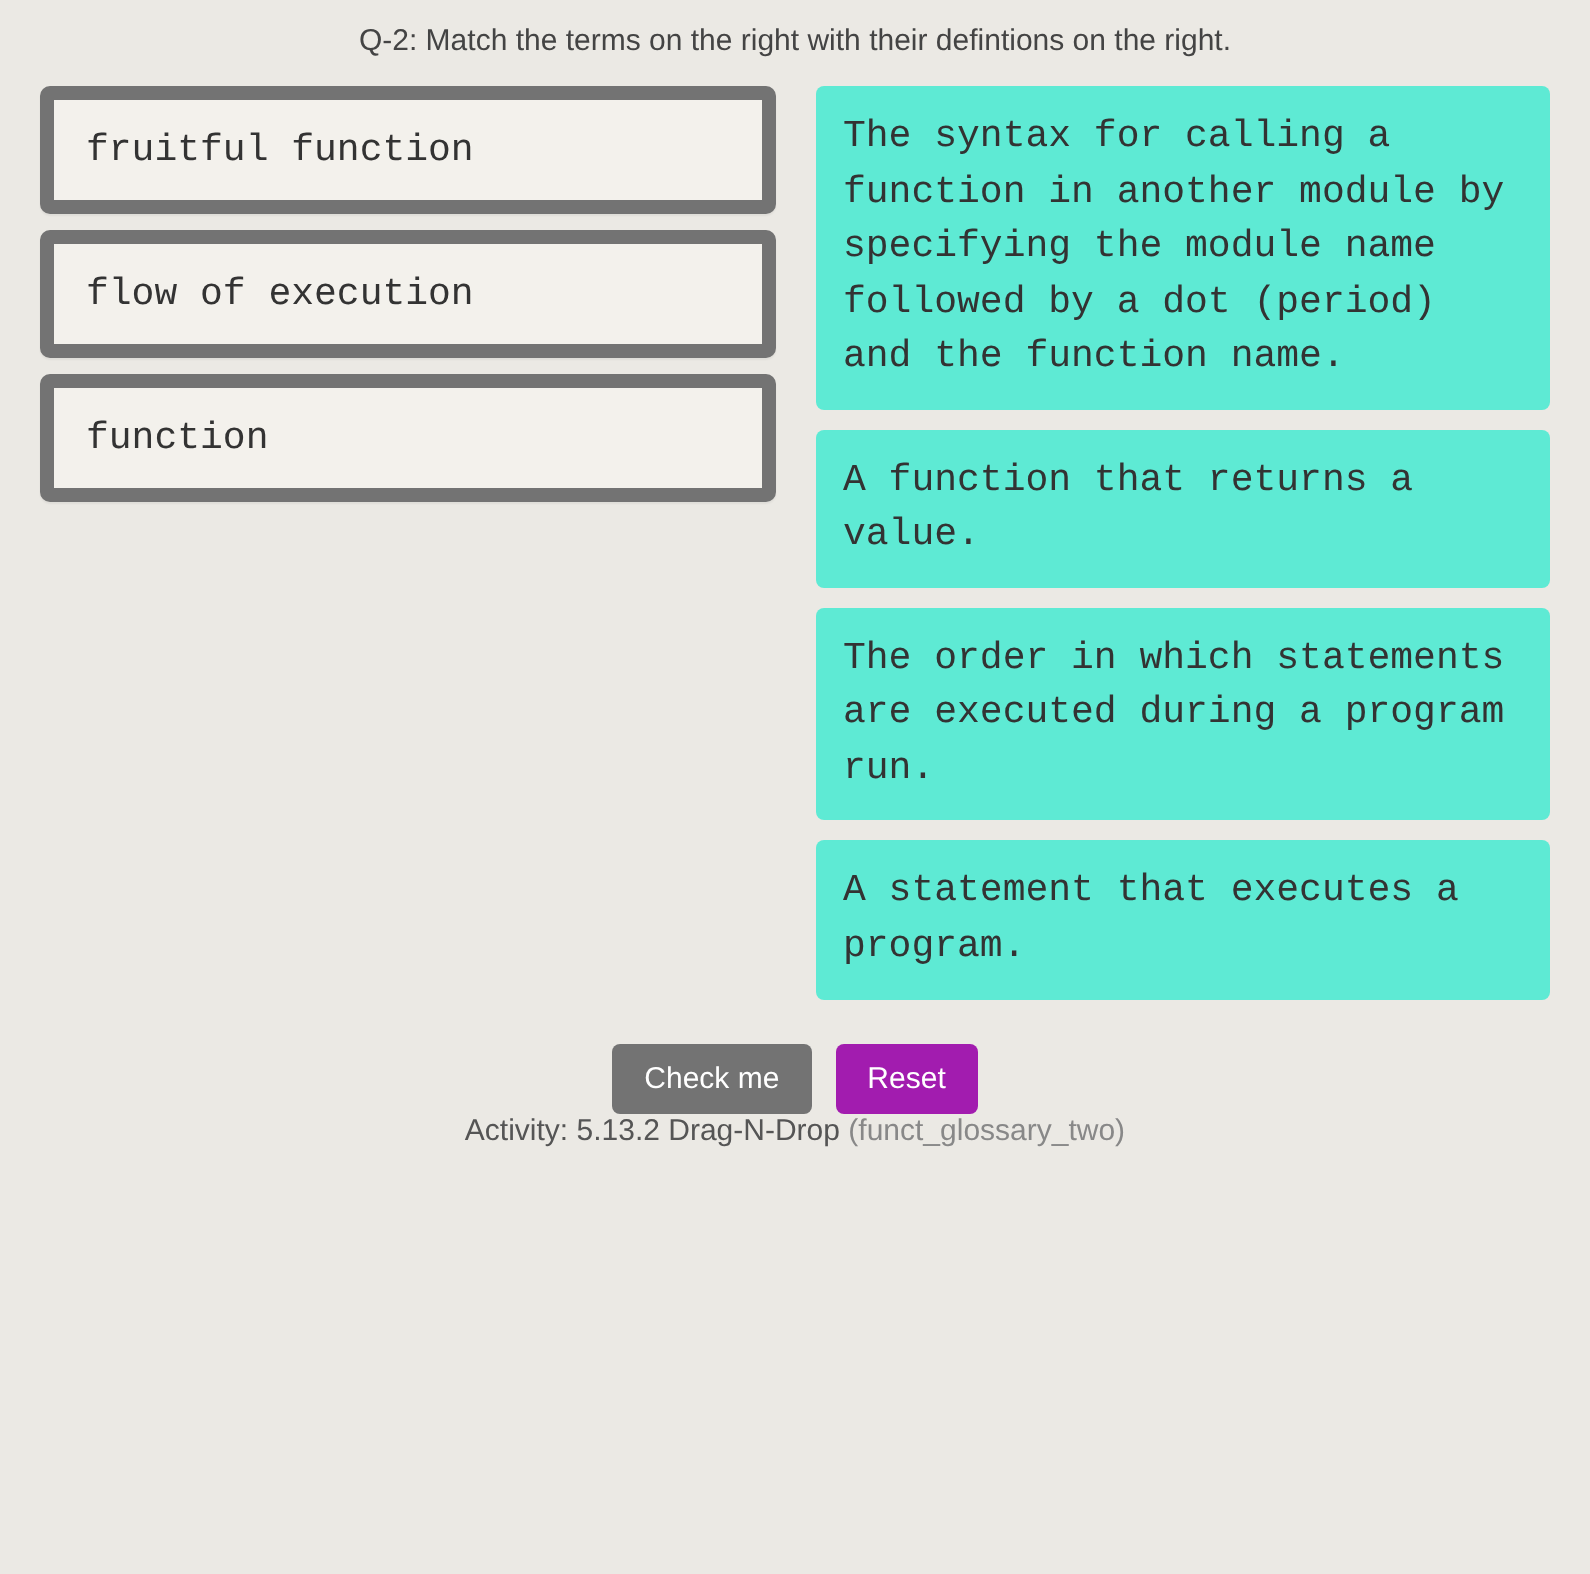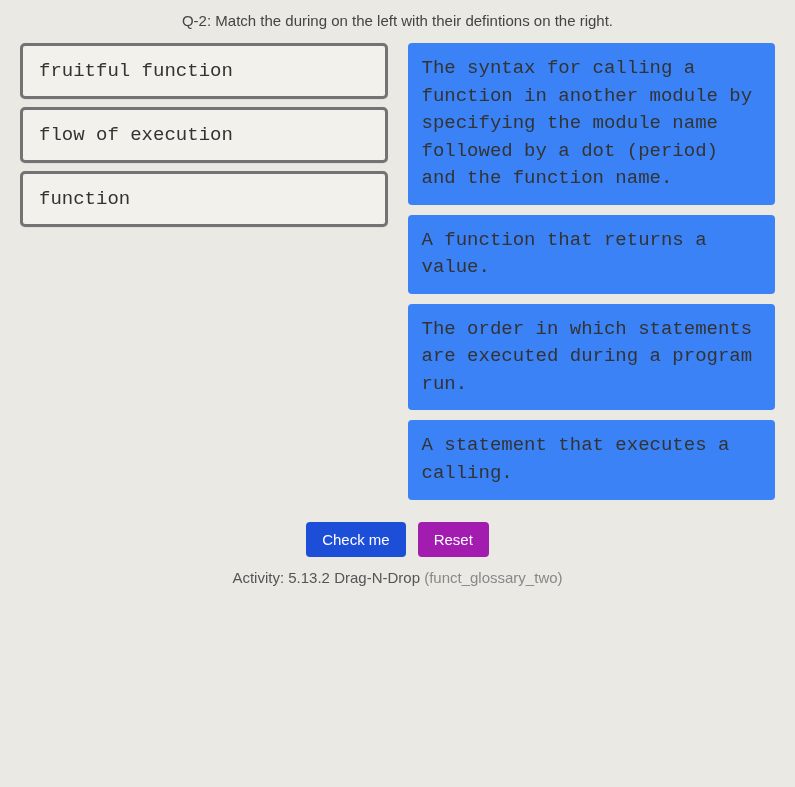--- a/index.html
+++ b/index.html
@@ -35,31 +35,31 @@
       gap: 8px;
     }
     .right-col {
       flex: 1;
       display: flex;
       flex-direction: column;
       gap: 10px;
     }
     .term {
       background: #f3f1ec;
-      border: 3px solid #737373;
+      border: 7px solid #737373;
       border-radius: 5px;
       padding: 14px 16px;
       font-family: "Courier New", monospace;
       font-size: 19px;
       color: #333;
       cursor: grab;
       box-shadow: 0 1px 1px rgba(0,0,0,0.05);
     }
     .definition {
-      background: #3b82f6;
+      background: #5eead4;
       border-radius: 4px;
       padding: 12px 14px;
       font-family: "Courier New", monospace;
       font-size: 19px;
       line-height: 1.45;
       color: #333;
     }
     .buttons {
       display: flex;
       justify-content: center;
@@ -68,52 +68,51 @@
     }
     .btn {
       padding: 9px 16px;
       border: none;
       border-radius: 4px;
       font-size: 15px;
       color: white;
       cursor: pointer;
     }
     .btn-check {
-      background: #1d4ed8;
+      background: #737373;
     }
     .btn-reset {
       background: #a21caf;
     }
     .activity-label {
       text-align: center;
       font-size: 15px;
       color: #555;
-      margin-top: 12px;
     }
     .activity-label .slug {
       color: #888;
     }
   </style>
 </head>
 <body>
 
 <div class="container">
-  <div class="question-header">Q-2: Match the during on the left with their defintions on the right.</div>
+  <div class="question-header">Q-2: Match the terms on the right with their defintions on the right.</div>
 
   <div class="columns">
     <div class="left-col">
       <div class="term">fruitful function</div>
       <div class="term">flow of execution</div>
       <div class="term">function</div>
     </div>
     <div class="right-col">
       <div class="definition">The syntax for calling a function in another module by specifying the module name followed by a dot (period) and the function name.</div>
       <div class="definition">A function that returns a value.</div>
       <div class="definition">The order in which statements are executed during a program run.</div>
-      <div class="definition">A statement that executes a calling.</div>
+      <div class="definition">A statement that executes a program.</div>
     </div>
   </div>
 
   <div class="buttons">
     <button class="btn btn-check">Check me</button>
     <button class="btn btn-reset">Reset</button>
   </div>
 
   <div class="activity-label">
     <span>Activity: 5.13.2 Drag-N-Drop </span><span class="slug">(funct_glossary_two)</span>

